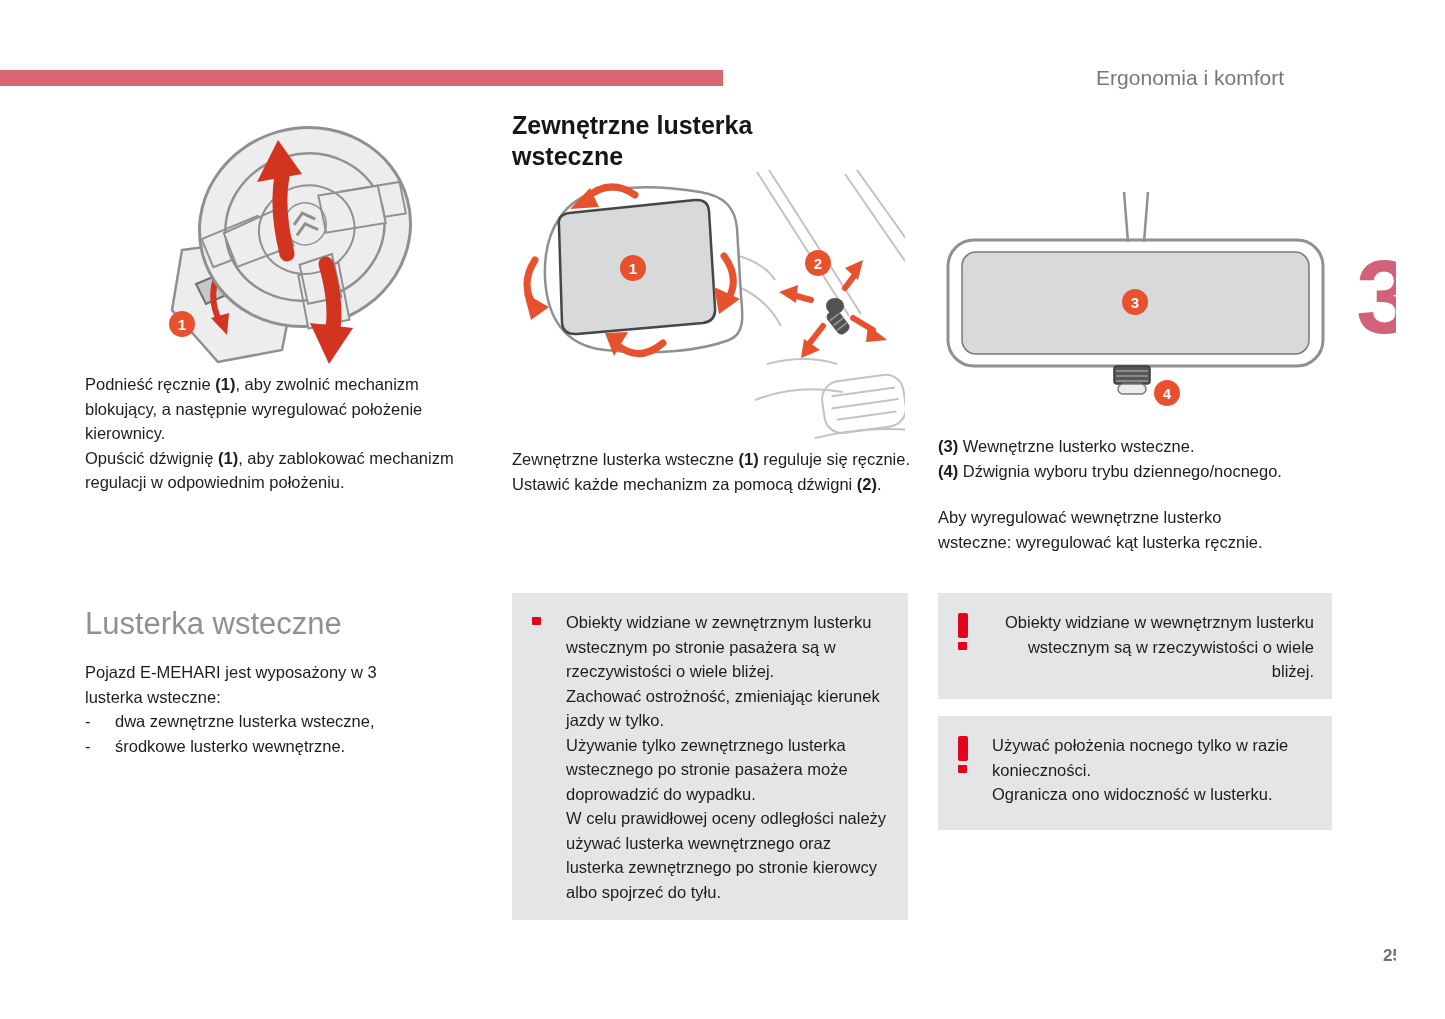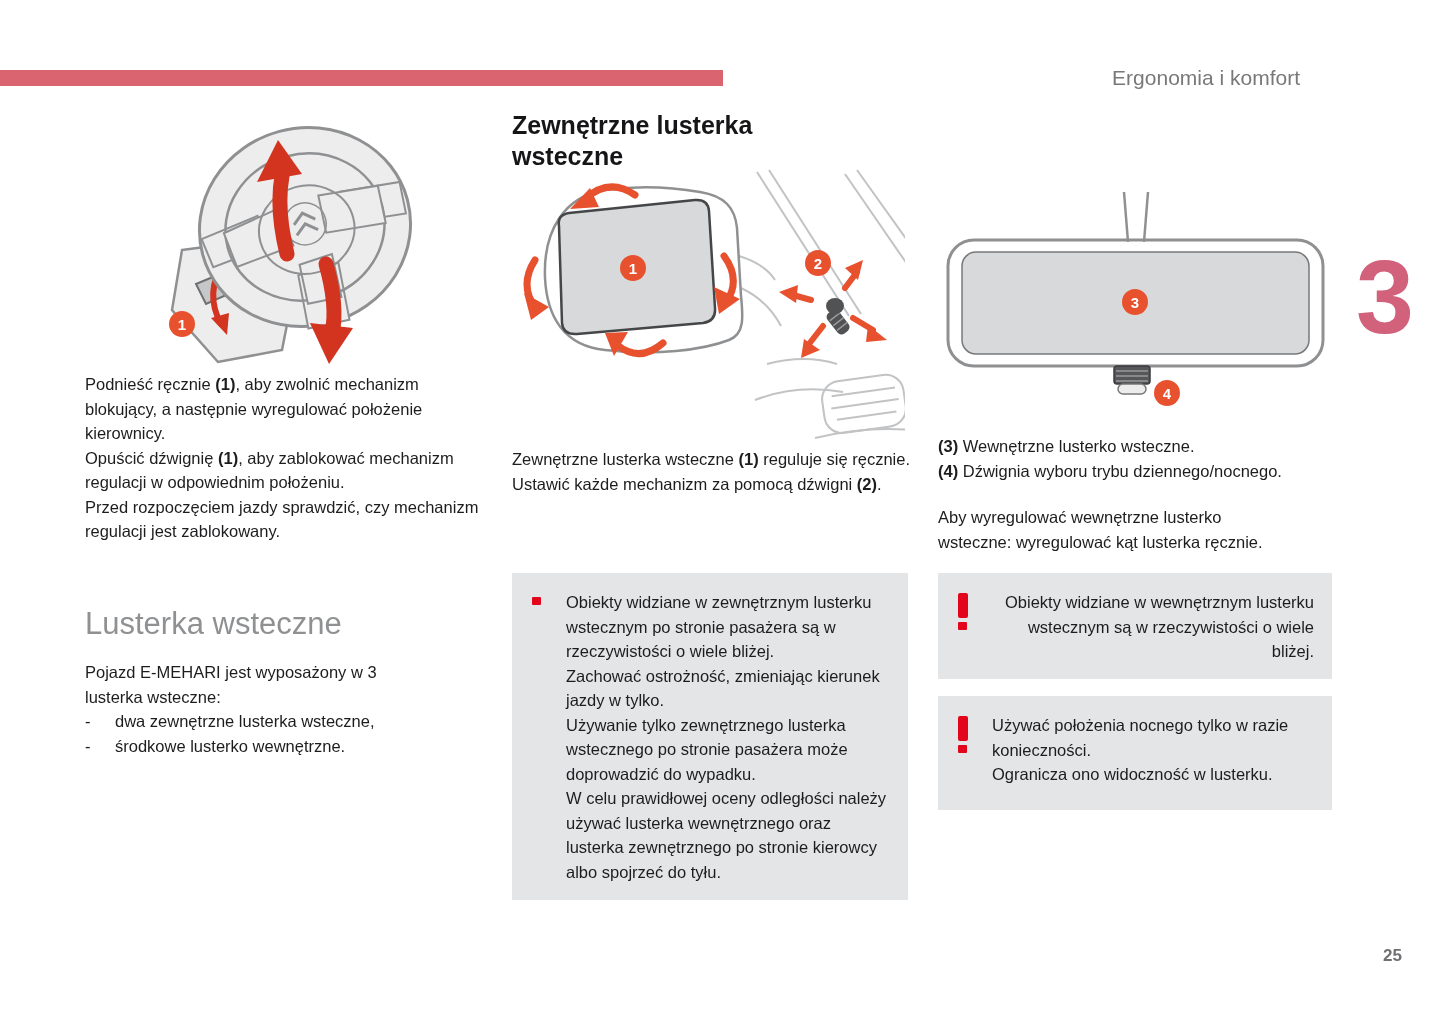--- a/index.html
+++ b/index.html
@@ -2,21 +2,21 @@
 <html style="--accent_bar: #db6471; --chapter: #d2617c; --badge: #e8512e; --steering_arrow: #d23420; --warning_icon: #e2051c; --warning_bg: #e4e5e7; --glass_gray: #d8d9da; --outline_gray: #8f9092; --heading_gray: #8f9092; --body_text: #1d1d1f; --muted_text: #77787a;"><head>
 <meta charset="utf-8">
 <style>
   :root{
     --accent_bar:#db6471; --chapter:#d2617c; --badge:#e8512e; --steering_arrow:#d23420;
     --warning_icon:#e2051c; --warning_bg:#e4e5e7; --glass_gray:#d8d9da; --outline_gray:#8f9092;
     --heading_gray:#8f9092; --body_text:#1d1d1f; --muted_text:#77787a;
   }
   html,body{margin:0;padding:0;background:#fff;}
   .page{position:relative;width:1396px;height:1019px;background:#fff;overflow:hidden;
-        font-family:"Liberation Sans","DejaVu Sans",sans-serif;color:var(--body_text);padding-left:16px;}
+        font-family:"Liberation Sans","DejaVu Sans",sans-serif;color:var(--body_text);}
   .topbar{position:absolute;left:0;top:70px;width:723px;height:16px;background:var(--accent_bar);}
   .header-title{position:absolute;top:66px;right:112px;font-size:21px;color:var(--muted_text);}
   .chapter-tab{position:absolute;left:1356px;top:245px;font-size:104px;line-height:1;
                font-weight:bold;color:var(--chapter);}
   .page-number{position:absolute;left:1383px;top:946px;font-size:17px;font-weight:bold;color:#6f7073;}
 
   .body-text{font-size:16.5px;line-height:24.5px;}
   .b{font-weight:bold;}
   .col-heading{position:absolute;font-size:25px;line-height:31px;font-weight:bold;color:#161618;}
   .fig{position:absolute;}
@@ -31,21 +31,21 @@
   .dash-marker{width:30px;flex:0 0 30px;}
 
   
   .mid-paras{position:absolute;left:512px;top:447px;width:398px;}
 
   
   .right-items{position:absolute;left:938px;top:434px;width:408px;}
   .right-para{position:absolute;left:938px;top:505px;width:352px;}
 
   
-  .warn{position:absolute;background:var(--warning_bg);}
+  .warn{position:absolute;background:var(--warning_bg);margin-top:20px;}
   .warn-inner{position:relative;padding:17px 18px 14px 54px;}
   .excl{position:absolute;left:20px;top:20px;width:10px;}
   .excl-bar{width:10px;height:25px;border-radius:2px;background:var(--warning_icon);}
   .excl-dot{width:9px;height:8px;margin-top:4px;border-radius:1px;background:var(--warning_icon);}
 
   
   .stroke-out{stroke:var(--outline_gray);fill:none;}
   .fill-lt{fill:#ededee;stroke:var(--outline_gray);}
   .glass{fill:var(--glass_gray);}
   .badge-circle{fill:var(--badge);}
@@ -96,21 +96,20 @@
       <polygon points="199,252 180,211 223,216" class="r-head"></polygon>
 
       <circle cx="52" cy="212" r="13" class="badge-circle"></circle>
       <text x="52" y="217.5" class="badge-num">1</text>
     </svg>
   </div>
 
   <div class="left-paras body-text">
     <div><span>Podnieść ręcznie </span><span class="b">(1)</span><span>, aby zwolnić mechanizm blokujący, a następnie wyregulować położenie kierownicy.</span></div>
     <div><span>Opuścić dźwignię </span><span class="b">(1)</span><span>, aby zablokować mechanizm regulacji w odpowiednim położeniu.</span></div>
-    <div><span>Przed rozpoczęciem jazdy sprawdzić, czy mechanizm regulacji jest zablokowany.</span></div>
   </div>
 
   <div class="section-heading">Lusterka wsteczne</div>
   <div class="section-intro body-text">Pojazd E-MEHARI jest wyposażony w 3 lusterka wsteczne:</div>
   <div class="dash-list body-text">
     <div class="dash-row">
       <span class="dash-marker">-</span>
       <span>dwa zewnętrzne lusterka wsteczne,</span>
     </div>
     <div class="dash-row">

